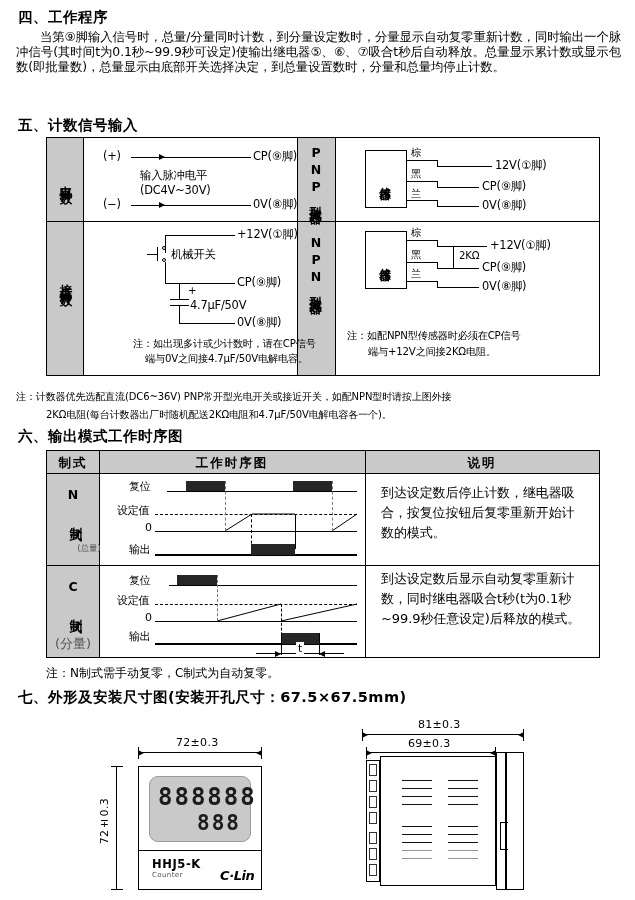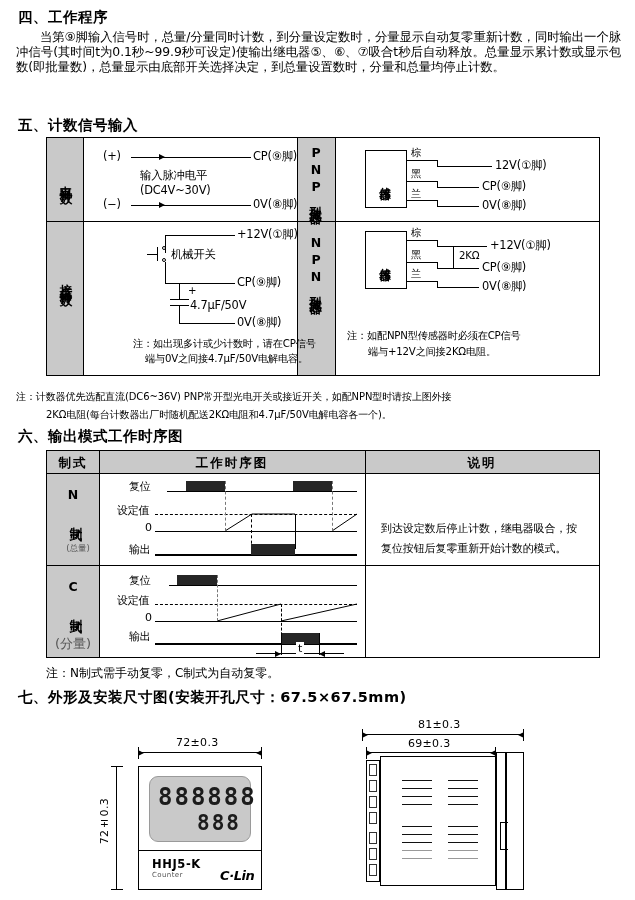--- a/index.html
+++ b/index.html
@@ -128,24 +128,23 @@
   }
   .pulse { position: absolute; background: #262626; }
   .solidline { position: absolute; background: #000; height: 1px; }
   .dashline {
     position: absolute;
     height: 0;
     border-top: 1px dashed #000;
   }
   .desc {
     position: absolute;
-    font-size: 11px;
+    font-size: 13px;
     line-height: 20px;
     letter-spacing: -0.1px;
-    margin-top: 36px;
   }
 
   
   .dim-text {
     position: absolute;
     font-size: 11px;
     white-space: nowrap;
     letter-spacing: 0.3px;
   }
   .dim-text-v {
@@ -373,21 +372,21 @@
     <div class="cellborder vline" style="left:52px; top:0; height:206px;"></div>
     <div class="cellborder vline" style="left:318px; top:0; height:206px;"></div>
 
     <div class="tt-hdr" style="left:0; top:4px; width:52px;">制式</div>
     <div class="tt-hdr" style="left:52px; top:4px; width:266px;">工作时序图</div>
     <div class="tt-hdr" style="left:318px; top:4px; width:234px;">说明</div>
 
     <div style="position:absolute; left:0; top:22px; width:52px; height:92px; text-align:center;">
       <div style="position:absolute; left:0; top:14px; width:52px; font-size:12.5px; font-weight:bold;">N</div>
       <div class="vtext" style="left:20px; top:30px; height:32px; font-size:12.5px; letter-spacing:2px;">制式</div>
-      <div style="position:absolute; left:5px; top:70px; width:52px; font-size:8.5px; color:#555;">(总量)</div>
+      <div style="position:absolute; left:16px; top:70px; width:52px; font-size:8.5px; color:#555;">(总量)</div>
     </div>
 
     <div style="position:absolute; left:52px; top:22px; width:266px; height:92px;">
 
       <div class="lbl" style="left:30px; top:6px; font-size:11px;">复位</div>
       <div class="lbl" style="left:18px; top:30px; font-size:11px;">设定值</div>
       <div class="lbl" style="left:46px; top:48px; font-size:11px;">0</div>
       <div class="lbl" style="left:30px; top:69px; font-size:11px;">输出</div>
 
       <div class="solidline" style="left:68px; top:18px; width:190px;"></div>
@@ -444,20 +443,21 @@
       <div class="pulse" style="left:182px; top:68px; width:38px; height:11px;"></div>
 
       <div class="wire v" style="left:182px; top:68px; height:22px;"></div>
       <div class="wire v" style="left:220px; top:68px; height:22px;"></div>
       <div class="wire h" style="left:157px; top:88px; width:88px;"></div>
       <div class="arrow-r" style="left:176px; top:85.5px;"></div>
       <div class="arrow-l" style="left:220px; top:85.5px;"></div>
       <div class="lbl" style="left:197px; top:77px; font-size:11px; background:#fff; padding:0 2px;">t</div>
     </div>
 
+    <div class="desc" style="left:334px; top:118px; width:206px;">到达设定数后显示自动复零重新计数，同时继电器吸合t秒(t为0.1秒~99.9秒任意设定)后释放的模式。</div>
   </div>
 
   <div class="sub-note" style="left:46px; top:665px;">注：N制式需手动复零，C制式为自动复零。</div>
 
   <div class="sec-head" style="left:18px; top:688px;">
     <span>七、</span><span>外形及安装尺寸图(安装开孔尺寸：67.5×67.5mm)</span>
   </div>
 
   <div style="position:absolute; left:130px; top:722px; width:180px; height:170px;">
 

